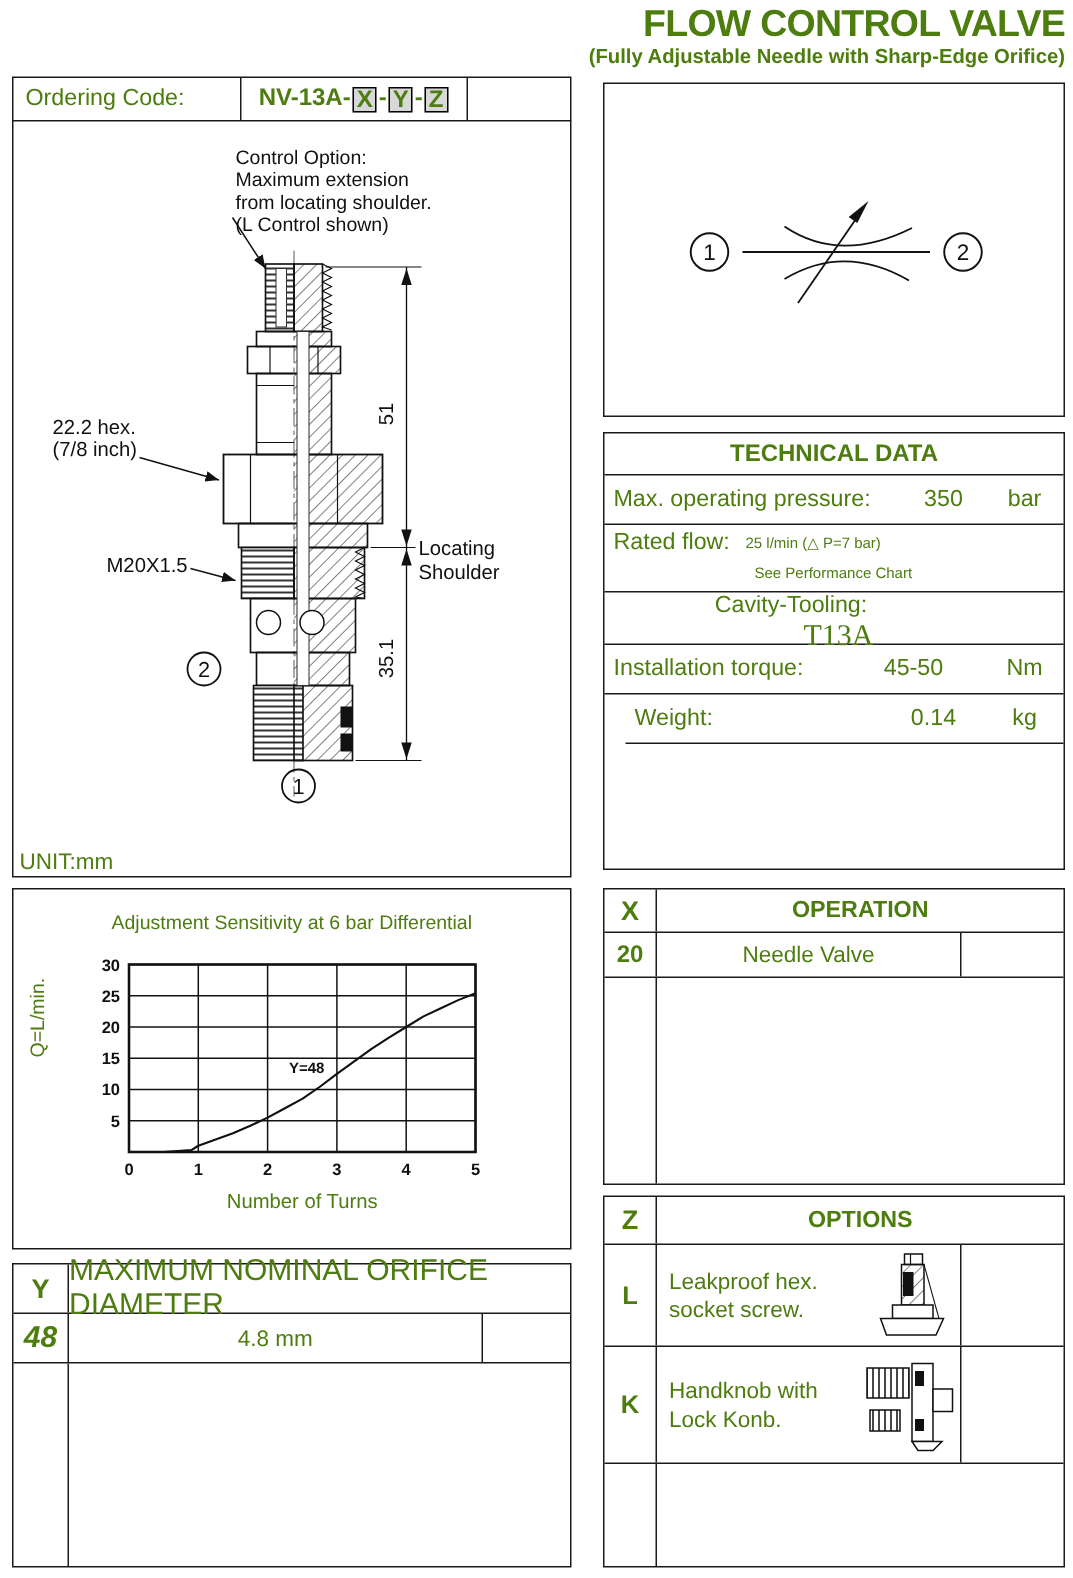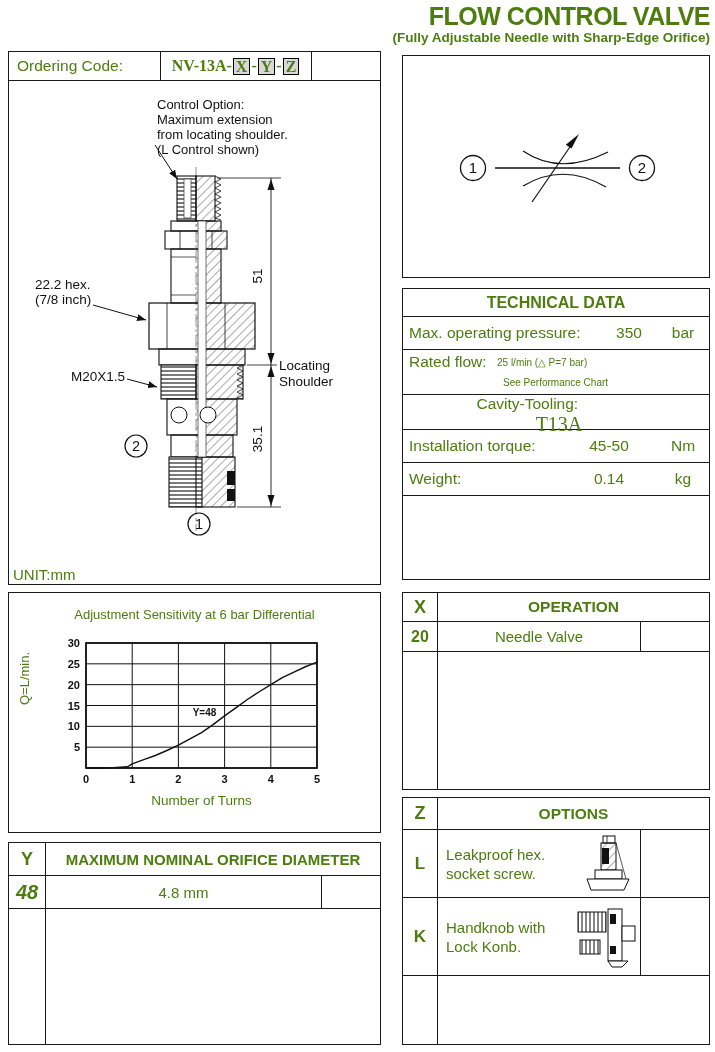--- a/index.html
+++ b/index.html
@@ -8,21 +8,21 @@
   .box{position:absolute;border:1.6px solid #1a1a1a;background:#fff;box-sizing:border-box;}
   
   #title-wrap{position:absolute;top:3px;right:5px;text-align:right;}
   #main-title{font-size:25px;font-weight:800;letter-spacing:-0.5px;line-height:26px;}
   #sub-title{font-size:13.5px;font-weight:700;margin-top:1px;}
   
   #ordering-box{left:8px;top:51px;width:373px;height:30px;display:flex;align-items:stretch;}
   #ordering-box .oc-label{width:152px;border-right:1.6px solid #1a1a1a;font-size:15.5px;
         display:flex;align-items:center;padding-left:8px;box-sizing:border-box;}
   #ordering-box .oc-code{width:151px;border-right:1.6px solid #1a1a1a;display:flex;align-items:center;
-        justify-content:center;font-size:16px;font-weight:800;box-sizing:border-box;font-family:Liberation Serif, serif;}
+        justify-content:center;font-size:16px;font-weight:800;box-sizing:border-box;}
   .code-letter{display:inline-block;border:1.8px solid #000;background:#d8d8d8;
         padding:0 2px;margin:0 1px;font-weight:800;line-height:15px;}
   
   .tbl{display:flex;flex-direction:column;}
   .trow{display:flex;align-items:stretch;border-bottom:1.6px solid #1a1a1a;box-sizing:border-box;}
   .trow:last-child{border-bottom:none;}
   .keycell{border-right:1.6px solid #1a1a1a;display:flex;align-items:center;justify-content:center;
         font-weight:800;box-sizing:border-box;flex:none;}
   .valcell{display:flex;align-items:center;justify-content:center;box-sizing:border-box;}
   .fillrow{flex:1;border-bottom:none;}
@@ -207,21 +207,21 @@
     <div class="td-row" style="height:35px;flex-direction:column;">
       <div style="width:165px;">Cavity-Tooling:</div>
       <div style="width:100px;text-align:center;font-family:'Liberation Serif',serif;font-size:20px;">T13A</div>
     </div>
     <div class="td-row" style="height:33px;">
       <div style="width:165px;">Installation torque:</div>
       <div style="width:70px;text-align:center">45-50</div>
       <div style="flex:1"></div>
       <div style="width:52px;text-align:center">Nm</div>
     </div>
-    <div class="td-row" style="height:33px;">
+    <div class="td-row" style="height:33px;margin-left:14px;">
       <div style="width:165px;">Weight:</div>
       <div style="width:70px;text-align:center">0.14</div>
       <div style="flex:1"></div>
       <div style="width:52px;text-align:center">kg</div>
     </div>
   </div>
 
   <div id="chart-box" class="box">
     <div id="chart-title">Adjustment Sensitivity at 6 bar Differential</div>
     <div id="chart-ylabel">Q=L/min.</div>
@@ -319,21 +319,21 @@
     </div>
     <div class="trow fillrow">
       <div class="keycell" style="width:35px;"></div>
       <div style="flex:1"></div>
     </div>
   </div>
 
   <div class="box tbl" style="left:8px;top:842px;width:373px;height:203px;">
     <div class="trow" style="height:33px;">
       <div class="keycell" style="width:37px;font-size:18px;">Y</div>
-      <div class="valcell" style="flex:1;font-weight:700;font-size:15px;">MAXIMUM NOMINAL ORIFICE DIAMETER</div>
+      <div class="valcell" style="flex:1;font-weight:400;font-size:20px;">MAXIMUM NOMINAL ORIFICE DIAMETER</div>
     </div>
     <div class="trow" style="height:33px;">
       <div class="keycell" style="width:37px;font-size:20px;font-style:italic;">48</div>
       <div class="valcell" style="width:276px;font-size:15px;border-right:1.6px solid #1a1a1a;">4.8 mm</div>
       <div class="valcell" style="flex:1;"></div>
     </div>
     <div class="trow fillrow">
       <div class="keycell" style="width:37px;"></div>
       <div style="flex:1"></div>
     </div>

